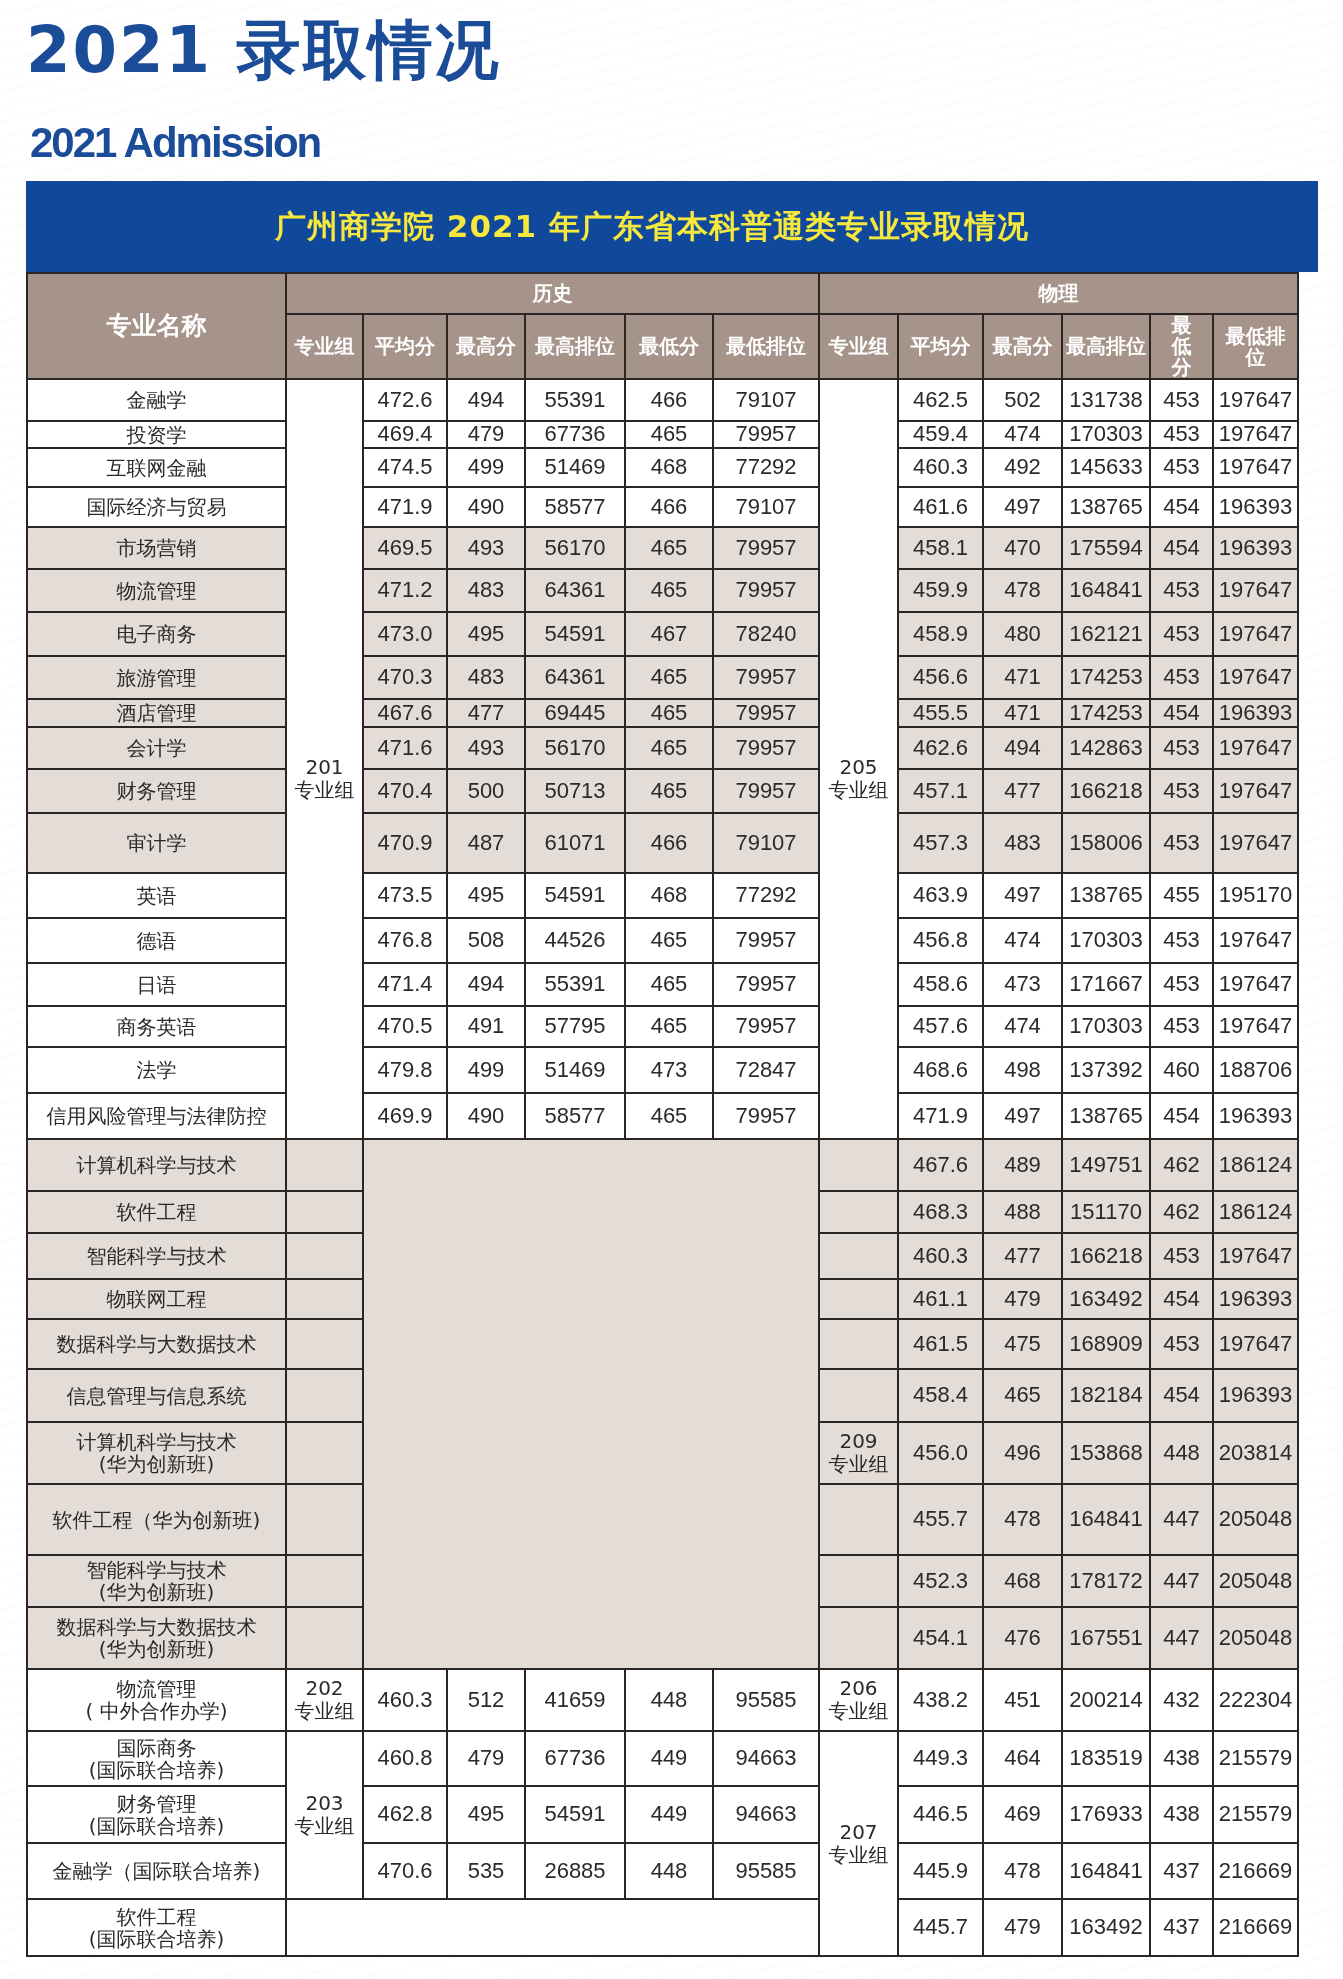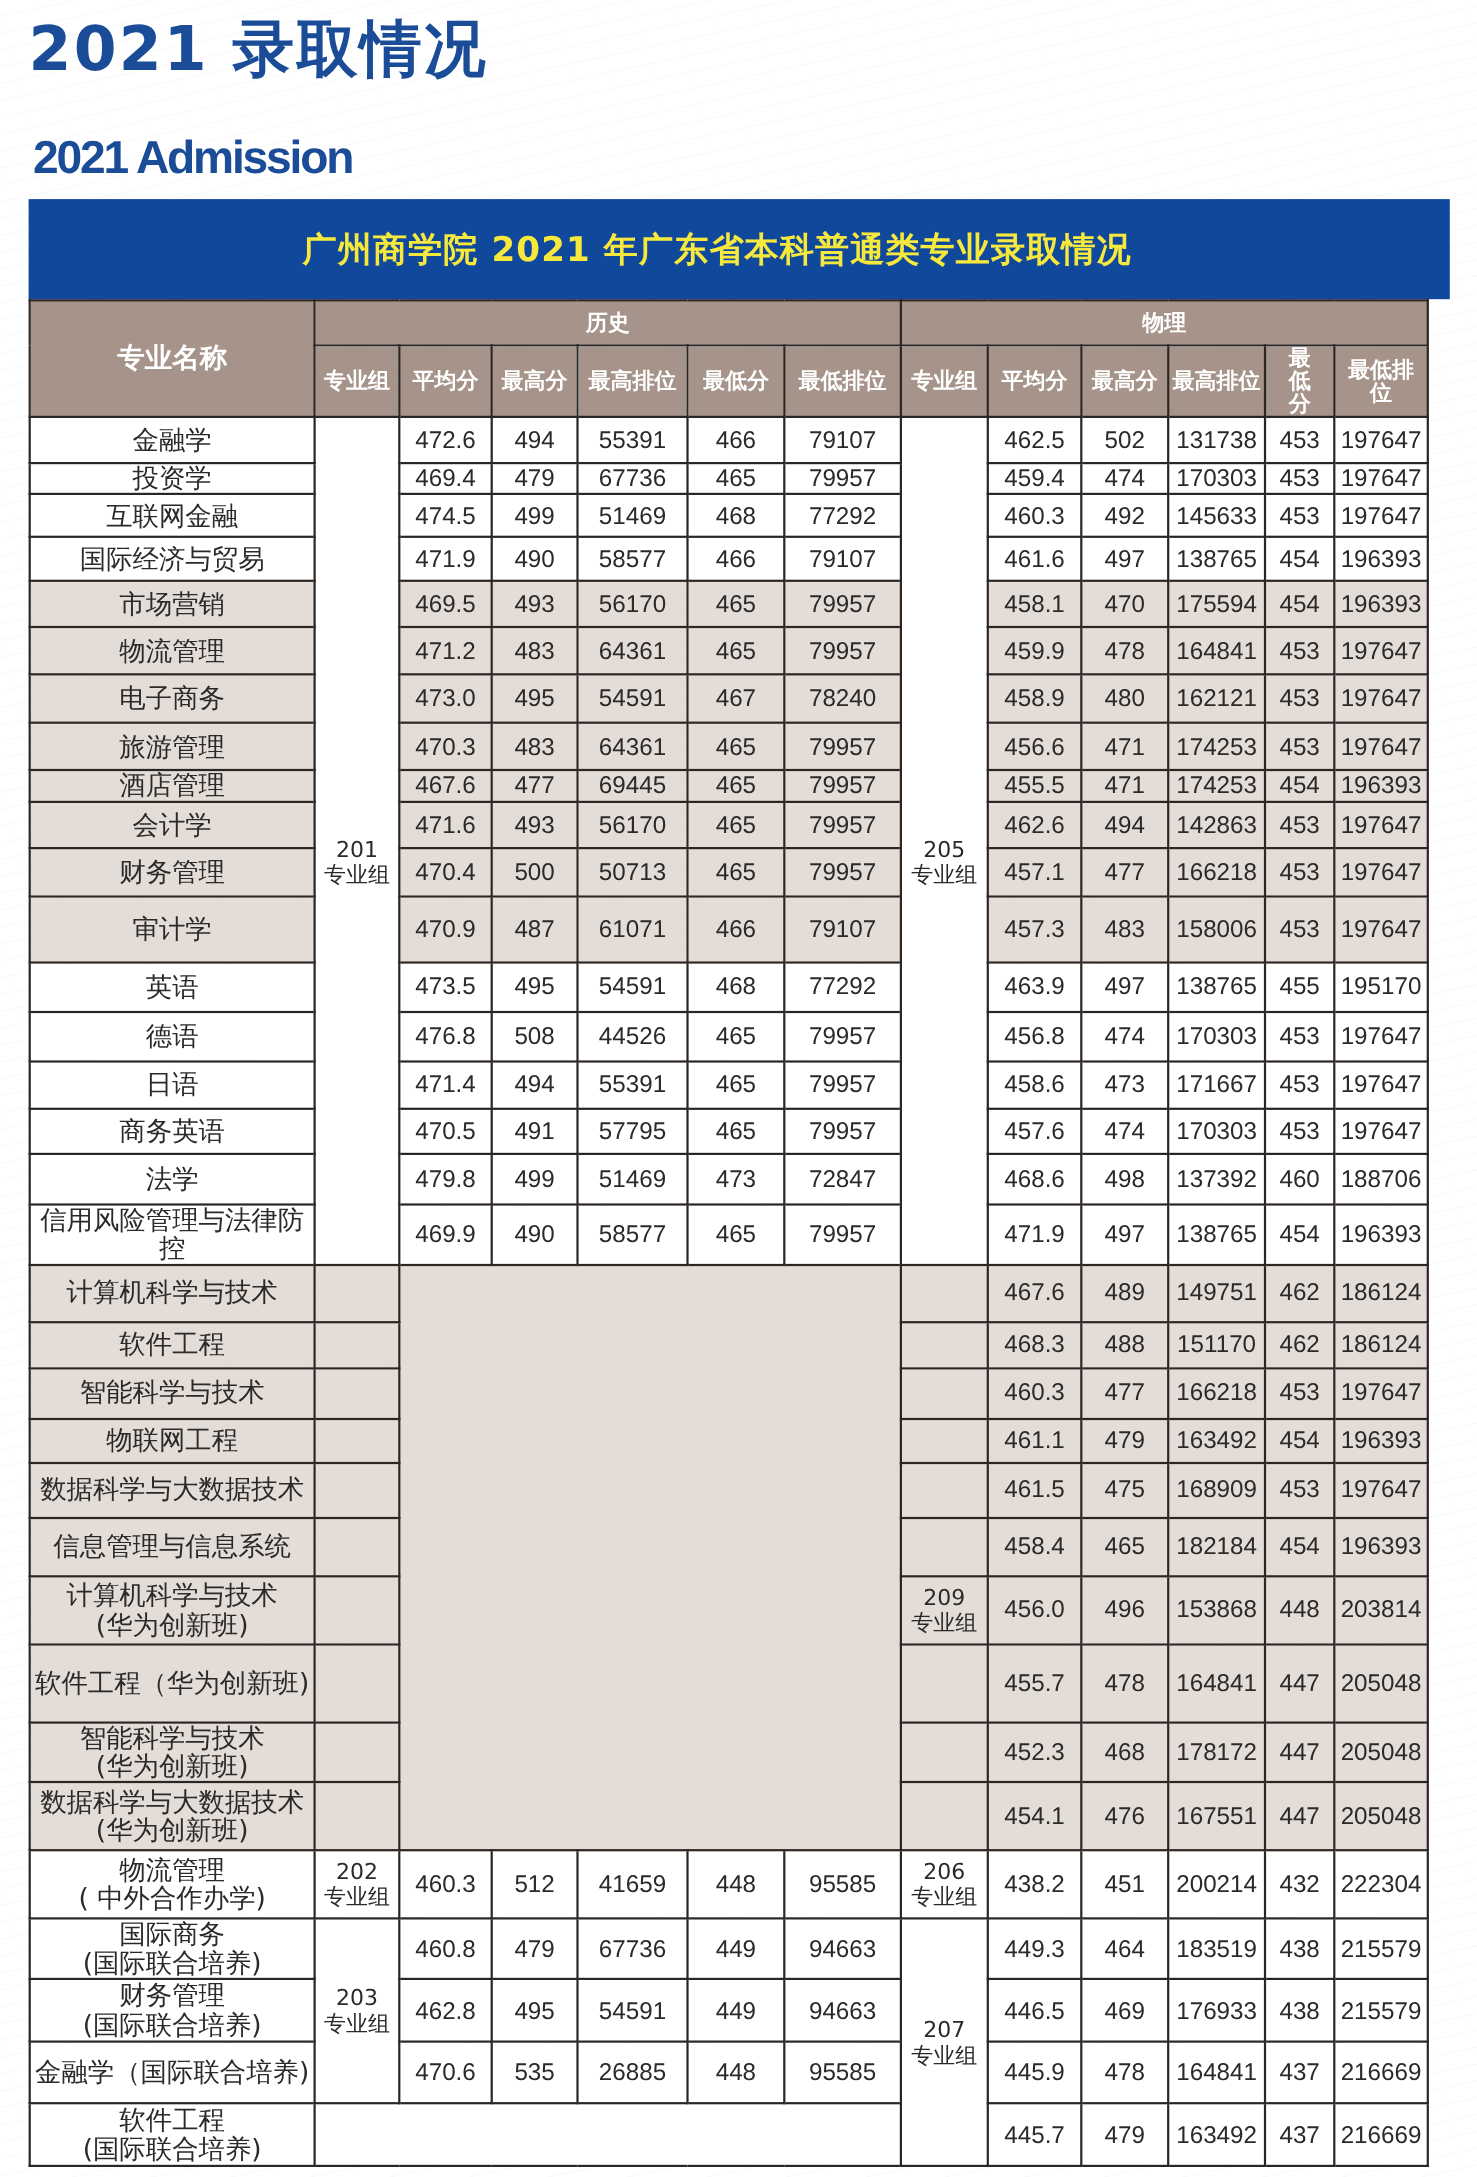--- a/index.html
+++ b/index.html
@@ -9,21 +9,21 @@
     font-family: "DejaVu Sans", "Liberation Sans", sans-serif;
   }
   .bg-lines {
     position: absolute; inset: 0; pointer-events: none;
     background:
       repeating-linear-gradient(168deg, rgba(200,200,205,0.0) 0 14px, rgba(200,200,205,0.18) 14px 15px);
     opacity: 0.6;
   }
   .title-cn {
     position: absolute; left: 26px; top: 18px;
-    font-size: 56px; font-weight: bold; color: #1b4c98; letter-spacing: 2px;
+    font-size: 64px; font-weight: bold; color: #1b4c98; letter-spacing: 2px;
     line-height: 1;
   }
   .title-en {
     position: absolute; left: 30px; top: 122px;
     font-family: "Liberation Sans", sans-serif;
     font-size: 42px; font-weight: bold; color: #1b4c98; letter-spacing: -2px;
     line-height: 1;
   }
   .banner {
     position: absolute; left: 26px; top: 181px; width: 1292px; height: 91px;
@@ -45,21 +45,21 @@
   }
   table.adm th {
     background: #a69389; color: #ffffff; font-weight: bold;
     font-family: "DejaVu Sans", sans-serif; font-size: 20px; line-height: 1.05;
   }
   table.adm th.name-h { font-size: 25px; }
   table.adm td {
     font-size: 22px; color: #2a2a2a; line-height: 1.1;
   }
   table.adm td.nm {
-    font-family: "DejaVu Sans", sans-serif; font-size: 24px; color: #2a2a2a;
+    font-family: "DejaVu Sans", sans-serif; font-size: 20px; color: #2a2a2a;
   }
   table.adm td.grp {
     font-family: "DejaVu Sans", sans-serif; font-size: 20px; color: #2a2a2a; line-height: 1.15;
   }
   tr.w td { background: #ffffff; }
   tr.g td { background: #e3dcd7; }
   td.blank-g { background: #e3dcd7 !important; }
   td.blank-w { background: #ffffff !important; }
   td.merged-w { background: #ffffff !important; }
 </style>

